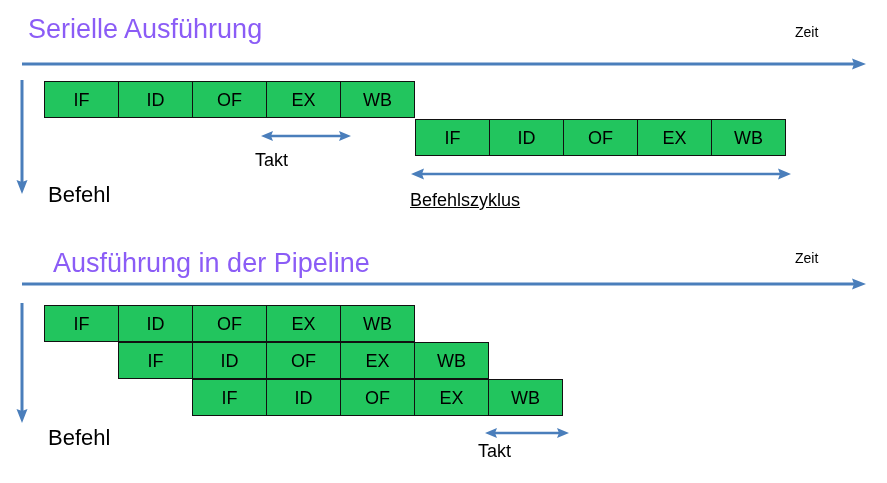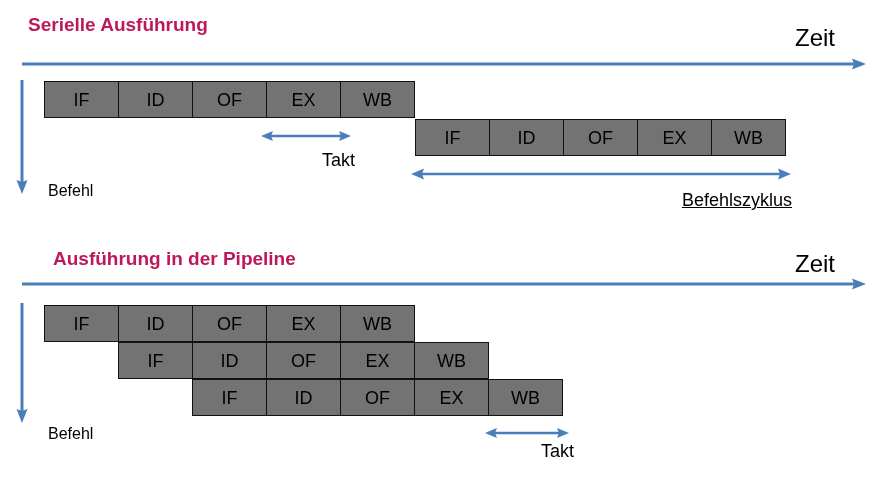--- a/index.html
+++ b/index.html
@@ -16,50 +16,50 @@
     overflow: hidden;
   }
   .slide {
     position: absolute;
     left: 0; top: 0;
     width: 887px;
     height: 483px;
   }
   .section-title {
     position: absolute;
-    font-size: 19px;
-    font-weight: 700;
-    color: #be185d;
+    font-size: 27px;
+    font-weight: 400;
+    color: #8b5cf6;
     white-space: nowrap;
     letter-spacing: 0px;
   }
   .zeit-label {
     position: absolute;
-    font-size: 24px;
+    font-size: 14px;
     color: #000000;
     white-space: nowrap;
   }
   .befehl-label {
     position: absolute;
-    font-size: 16px;
+    font-size: 22px;
     color: #000000;
     white-space: nowrap;
   }
   .caption {
     position: absolute;
     font-size: 18px;
     color: #000000;
     white-space: nowrap;
-    text-align: right;
+    text-align: left;
   }
   
   .stage-box {
     position: absolute;
     box-sizing: border-box;
-    background: #737373;
+    background: #22c55e;
     border: 1.4px solid #111111;
     display: flex;
     align-items: center;
     justify-content: center;
     font-size: 18px;
     color: #000000;
     line-height: 1;
   }
   .arrow-svg {
     position: absolute;

